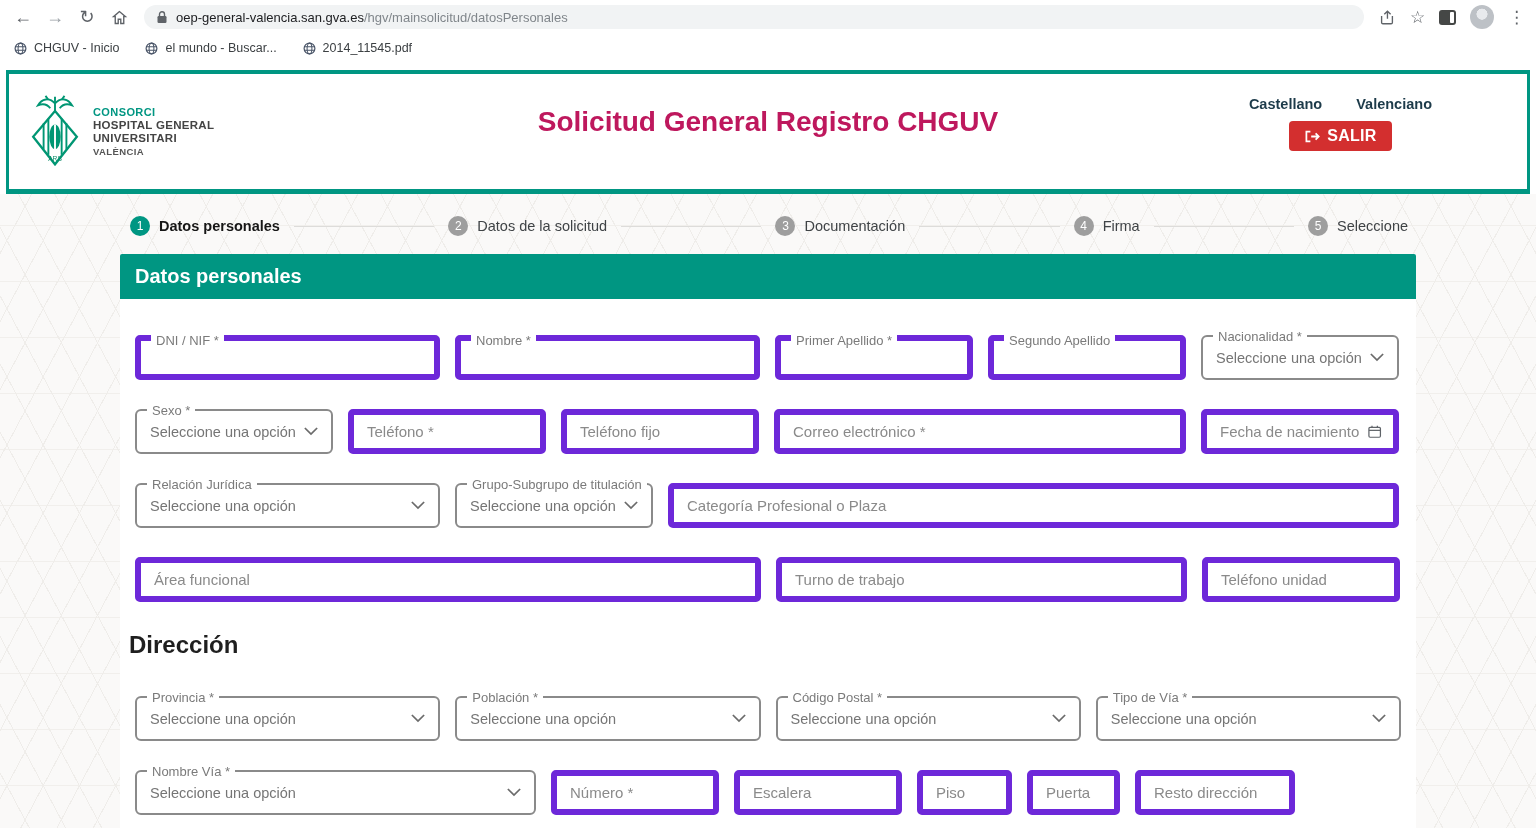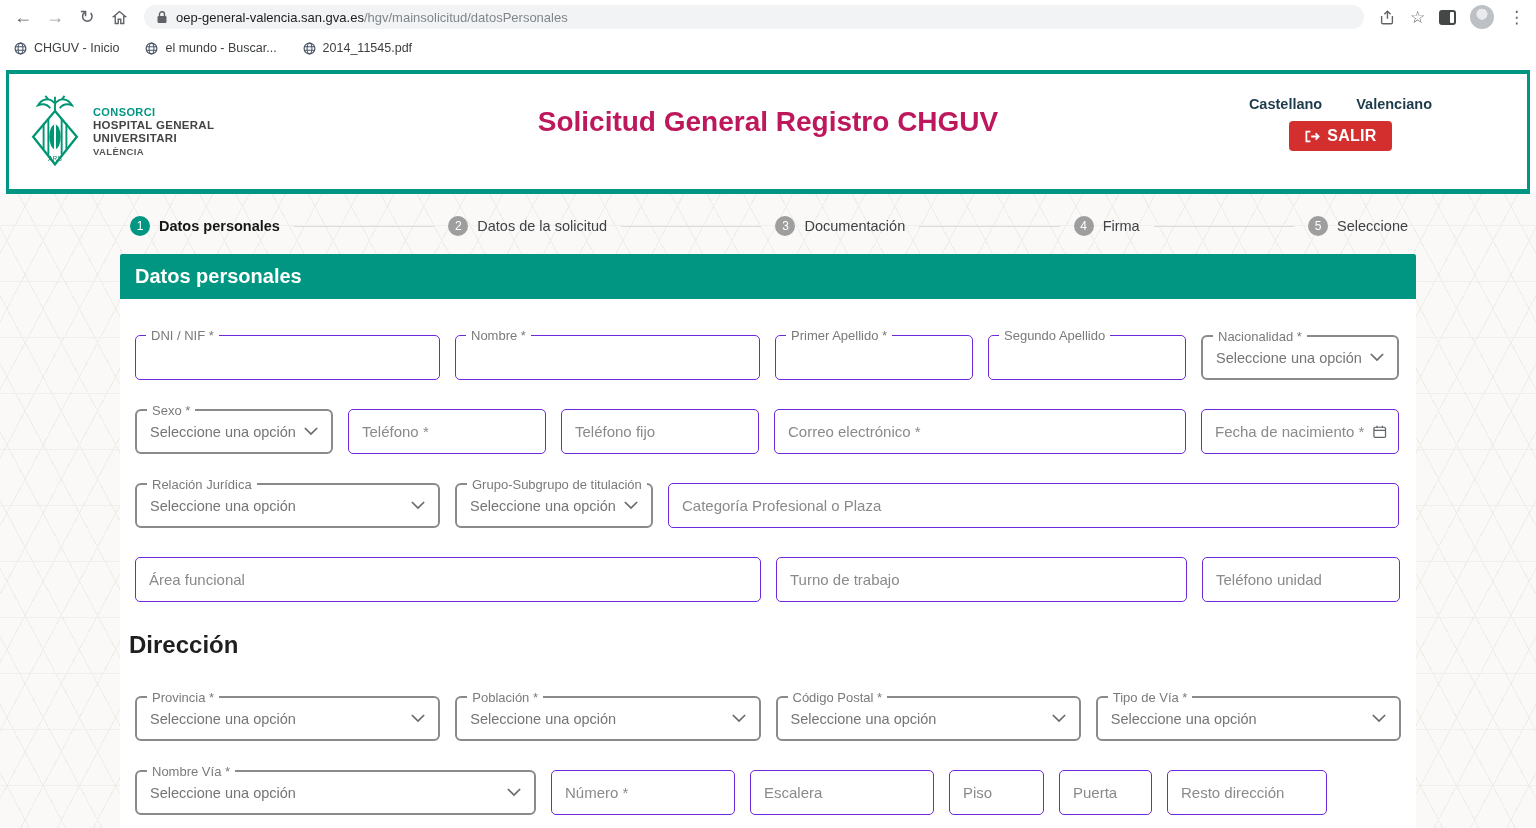--- a/index.html
+++ b/index.html
@@ -65,37 +65,37 @@
   .connector { flex:1; height:1px; background:#dddcda; margin:0 14px; }
 
   
   .content-card { margin:18px 120px 0 120px; background:#fff; min-height:560px; }
   .section-bar { height:45px; background:#009682; color:#fff; font-size:20px; font-weight:bold;
     display:flex; align-items:center; padding-left:15px; border-radius:2px 2px 0 0; }
   .form-area { padding:36px 15px 30px 15px; }
   .row { display:flex; gap:15px; margin-bottom:29px; }
   .row:last-child { margin-bottom:0; }
 
-  .fld { position:relative; height:45px; border:1px solid #6d28d9; border-radius:5px;
+  .fld { position:relative; height:45px; border:6px solid #6d28d9; border-radius:5px;
     background:#fff; flex:none; }
   .fld.select { border:2px solid #8a8a8a; border-radius:6px; display:flex; align-items:center;
     justify-content:space-between; padding:0 13px; cursor:pointer; }
   .flbl { position:absolute; top:-8px; left:10px; background:#fff; padding:0 5px;
     font-size:13px; color:#7a7a7a; line-height:1.2; white-space:nowrap; }
   .sel-val { font-size:14.5px; color:#757575; }
   .txt { width:100%; height:100%; border:none; outline:none; background:transparent;
     border-radius:5px; padding:0 13px; font-size:15px; color:#333;
     font-family:"Liberation Sans", sans-serif; }
   .txt::placeholder { color:#8a8a8a; opacity:1; }
   .datefld { display:flex; align-items:center; padding-right:11px; }
   .datefld .txt { padding-right:4px; }
   .chev { flex:none; }
 
   .w305{width:305px;} .w198{width:198px;} .w412{width:412px;} .w731{width:731px;}
-  .w626{width:626px;} .w411{width:411px;} .w401{width:401px;} .w200{width:184px;}
+  .w626{width:626px;} .w411{width:411px;} .w401{width:401px;} .w200{width:168px;}
   .w95{width:95px;} .w93{width:93px;} .w191{width:160px;} .wq{flex:1 1 0;}
 
   .sub-heading { font-size:24px; font-weight:bold; color:#1f1f1f; margin:21px 0 37px -6px; }
 </style>
 </head>
 <body>
 
 <div class="chrome">
   <div class="toolbar">
     <div class="nav-ico">←</div>

